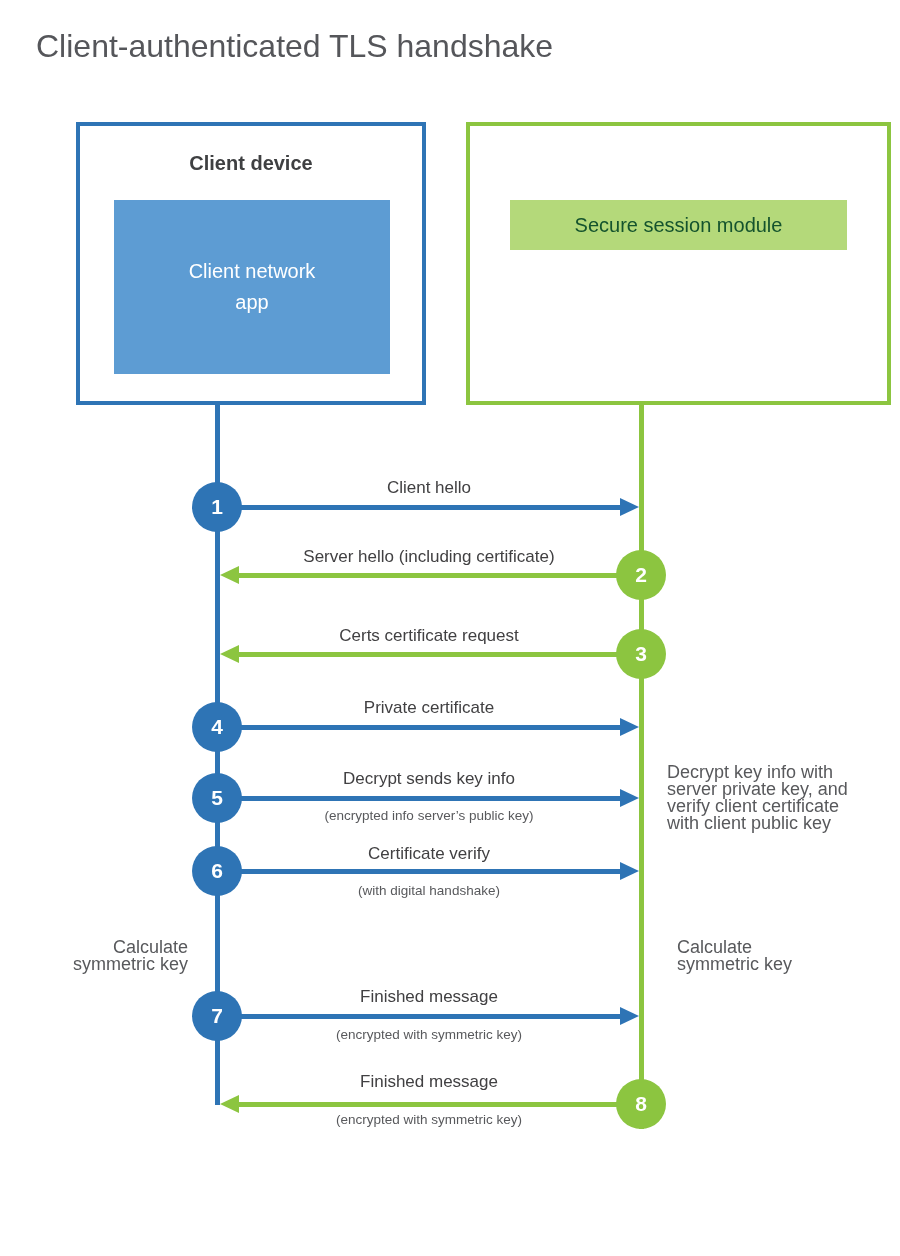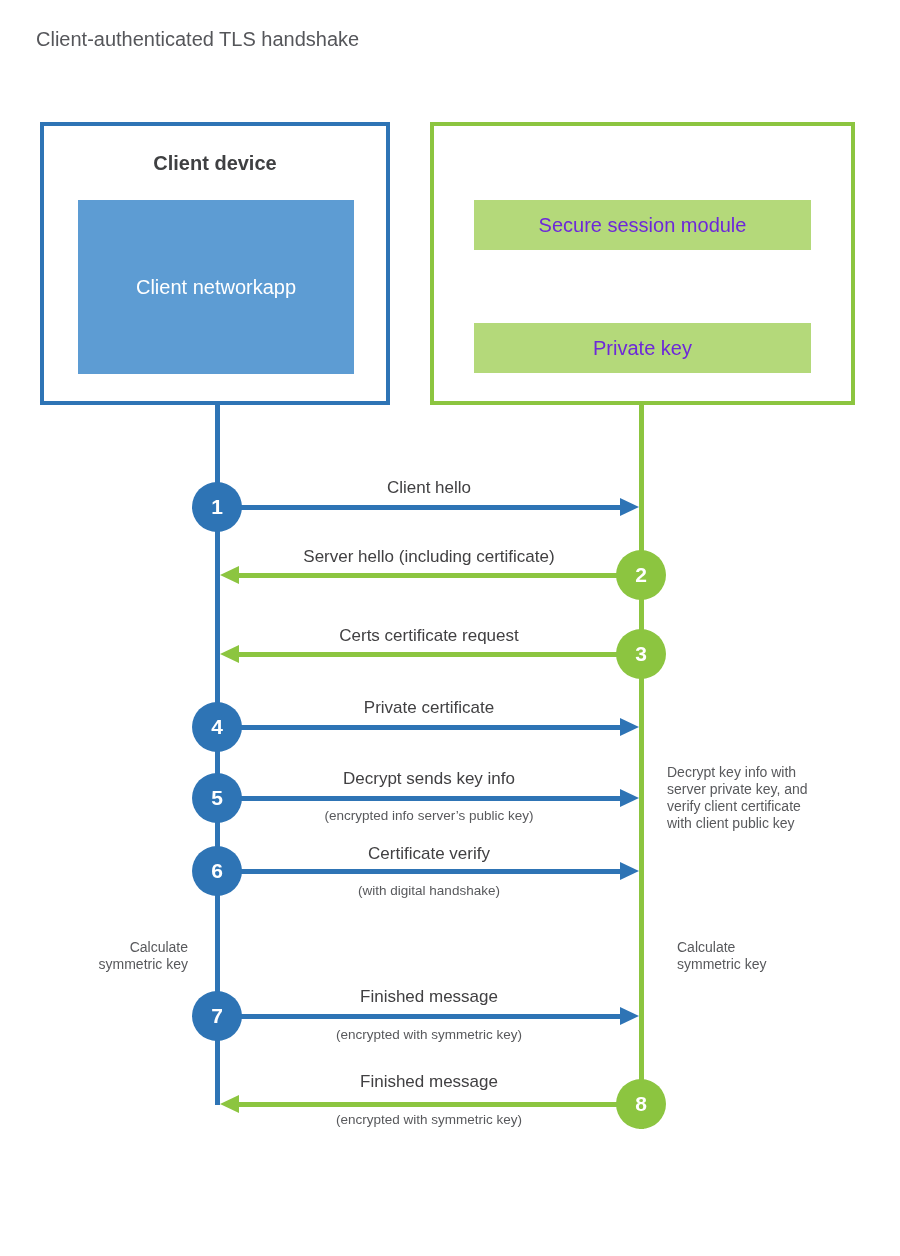--- a/index.html
+++ b/index.html
@@ -2,38 +2,38 @@
 <html style="--blue: #2E74B5; --blue-fill: #5D9CD3; --green: #8CC540; --green-fill: #B4D97A; --heading-text: #3F4042; --body-text: #414042; --muted-text: #58595C; --title-text: #55565A;"><head>
 <meta charset="utf-8">
 <style>
   html,body{margin:0;padding:0;background:#ffffff;}
   .canvas{
     position:relative;width:900px;height:1256px;background:#ffffff;
     font-family:"Liberation Sans",sans-serif;overflow:hidden;
   }
   .title{
     position:absolute;left:36px;top:28px;margin:0;
-    font-size:20px;font-weight:400;color:var(--title-text);
+    font-size:32px;font-weight:400;color:var(--title-text);
   }
   
-  .entity{position:absolute;top:122px;height:283px;background:#fff;box-sizing:border-box;}
+  .entity{position:absolute;top:122px;height:283px;background:#fff;box-sizing:border-box;margin-left:36px;}
   .entity.client{left:40px;width:350px;border:4px solid var(--blue);}
   .entity.server{left:430px;width:425px;border:4px solid var(--green);}
   .entity-title{
     position:absolute;left:0;right:0;top:26px;text-align:center;
     font-size:20px;font-weight:bold;color:var(--heading-text);
   }
   .app-box{
     position:absolute;left:34px;top:74px;width:276px;height:174px;
     background:var(--blue-fill);color:#fff;font-size:20px;line-height:31px;
-    display:flex;flex-direction:row;align-items:center;justify-content:center;text-align:center;
+    display:flex;flex-direction:column;align-items:center;justify-content:center;text-align:center;
   }
   .bar{
     position:absolute;left:40px;width:337px;height:50px;
-    background:var(--green-fill);color:#6d28d9;font-size:20px;
+    background:var(--green-fill);color:#14532d;font-size:20px;
     display:flex;align-items:center;justify-content:center;
   }
   .bar1{top:74px}.bar2{top:135px}.bar3{top:197px}
   
   .vline{position:absolute;width:5px;}
   .vline.blue{left:215px;top:403px;height:702px;background:var(--blue);}
   .vline.green{left:639px;top:403px;height:726px;background:var(--green);}
   
   .hline{position:absolute;height:5px;}
   .hline.blue{background:var(--blue);}
@@ -50,21 +50,21 @@
   .circle.green{background:var(--green);}
   .mlabel{
     position:absolute;left:217px;width:424px;text-align:center;
     font-size:17px;color:var(--body-text);
   }
   .msub{
     position:absolute;left:217px;width:424px;text-align:center;
     font-size:13.5px;color:var(--muted-text);
   }
   
-  .note{position:absolute;font-size:14px;line-height:17px;color:var(--muted-text);}
+  .note{position:absolute;font-size:18px;line-height:17px;color:var(--muted-text);}
   .note.decrypt{left:667px;top:764px;text-align:left;}
   .note.calc-left{left:58px;top:939px;width:130px;text-align:right;}
   .note.calc-right{left:677px;top:939px;text-align:left;}
 </style>
 </head>
 <body>
 
 <div class="canvas">
 
   <h1 class="title">Client-authenticated TLS handshake</h1>
@@ -72,21 +72,20 @@
   <div class="entity client">
     <div class="entity-title">Client device</div>
     <div class="app-box">
       <span>Client network</span>
       <span>app</span>
     </div>
   </div>
 
   <div class="entity server">
     <div class="bar bar1">Secure session module</div>
-    <div class="bar bar3">Private key</div>
   </div>
 
   <div class="vline blue"></div>
   <div class="vline green"></div>
 
   <div>
     <div class="mlabel" style="top:478px">Client hello</div>
     <div class="hline blue" style="left:217px;top:505px;width:404px"></div>
     <div class="ah right" style="left:620px;top:498px"></div>
     <div class="circle blue" style="left:192px;top:482px">1</div>

